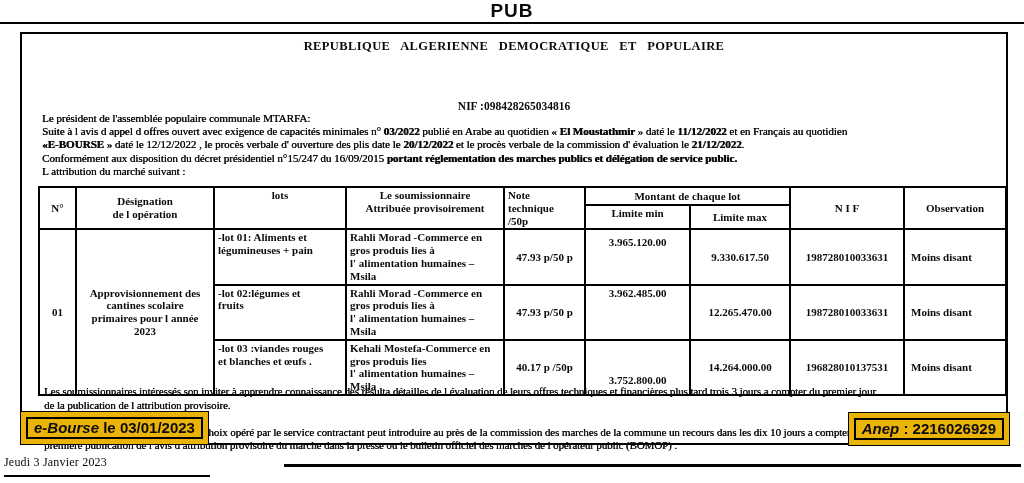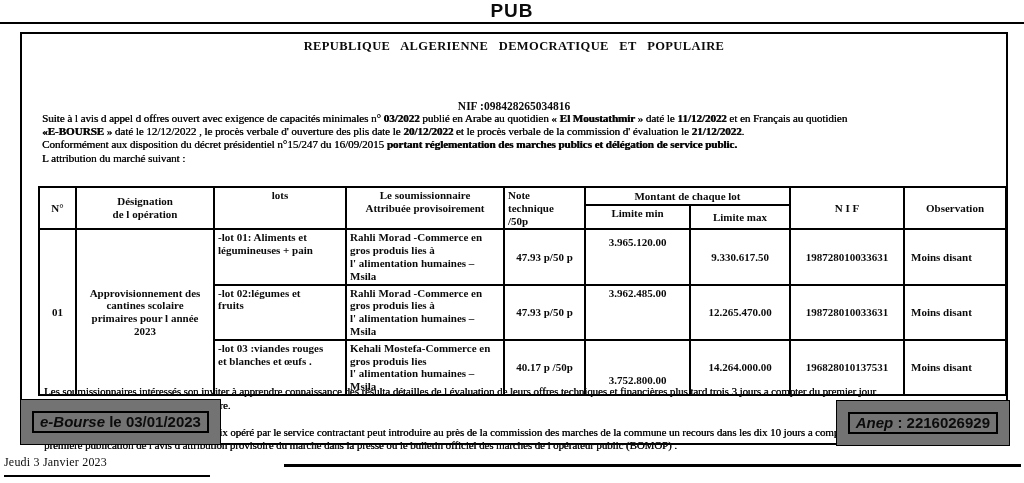--- a/index.html
+++ b/index.html
@@ -56,21 +56,21 @@
   th { font-weight:bold; }
   .pre { white-space:pre-line; }
   .c { text-align:center; vertical-align:middle; }
   .tl { text-align:left; vertical-align:top; }
   .tc { text-align:center; vertical-align:top; }
   .footerparas {
     position:absolute; left:22px; top:338px; width:950px;
     font-size:11px; line-height:13.4px; white-space:pre-line;
     text-shadow:0.3px 0 0 currentColor; letter-spacing:-0.1px;
   }
-  .stampbox { position:absolute; border:1px solid #000; padding:11px; background:#737373; }
+  .stampbox { position:absolute; border:1px solid #000; padding:5px; background:#eab308; }
   .stampbox .inner {
     border:2px solid #000; padding:0 6px;
     font-family:"Liberation Sans", sans-serif; font-weight:bold;
     font-size:15px; line-height:18px; white-space:nowrap;
   }
   .ebourse { left:-2px; bottom:-2px; }
   .anep { right:-4px; bottom:-3px; }
   .dateline {
     position:absolute; left:4px; top:455px;
     font-weight:normal; font-size:12px; letter-spacing:0.2px;
@@ -85,20 +85,21 @@
 <div class="topline"></div>
 
 <div class="mainbox">
 
   <div class="republic">REPUBLIQUE ALGERIENNE DEMOCRATIQUE ET POPULAIRE</div>
 
 
   <div class="niftxt">NIF :098428265034816</div>
 
   <div class="intro">
+    <div>Le président de l'assemblée populaire communale MTARFA:</div>
     <div><span>Suite à l avis d appel d offres ouvert  avec  exigence de capacités minimales n° </span><b>03/2022</b><span> publié en Arabe  au quotidien «  </span><b>El Moustathmir</b><span> »  daté le  </span><b>11/12/2022</b><span>   et en Français  au quotidien</span></div>
     <div><b>«</b><b>E-BOURSE </b><span> » daté le 12/12/2022 , le procès verbale  d' ouverture des plis date le </span><b>20/12/2022</b><span> et le procès verbale de la commission d' évaluation le </span><b>21/12/2022</b><span>.</span></div>
     <div><span>Conformément aux disposition  du décret présidentiel n°15/247 du 16/09/2015  </span><b>portant réglementation des marches publics et délégation de service public.</b></div>
     <div>L attribution du  marché suivant :</div>
   </div>
 
   <table class="award">
     <colgroup>
       <col style="width:37px">
         <col style="width:138px">

